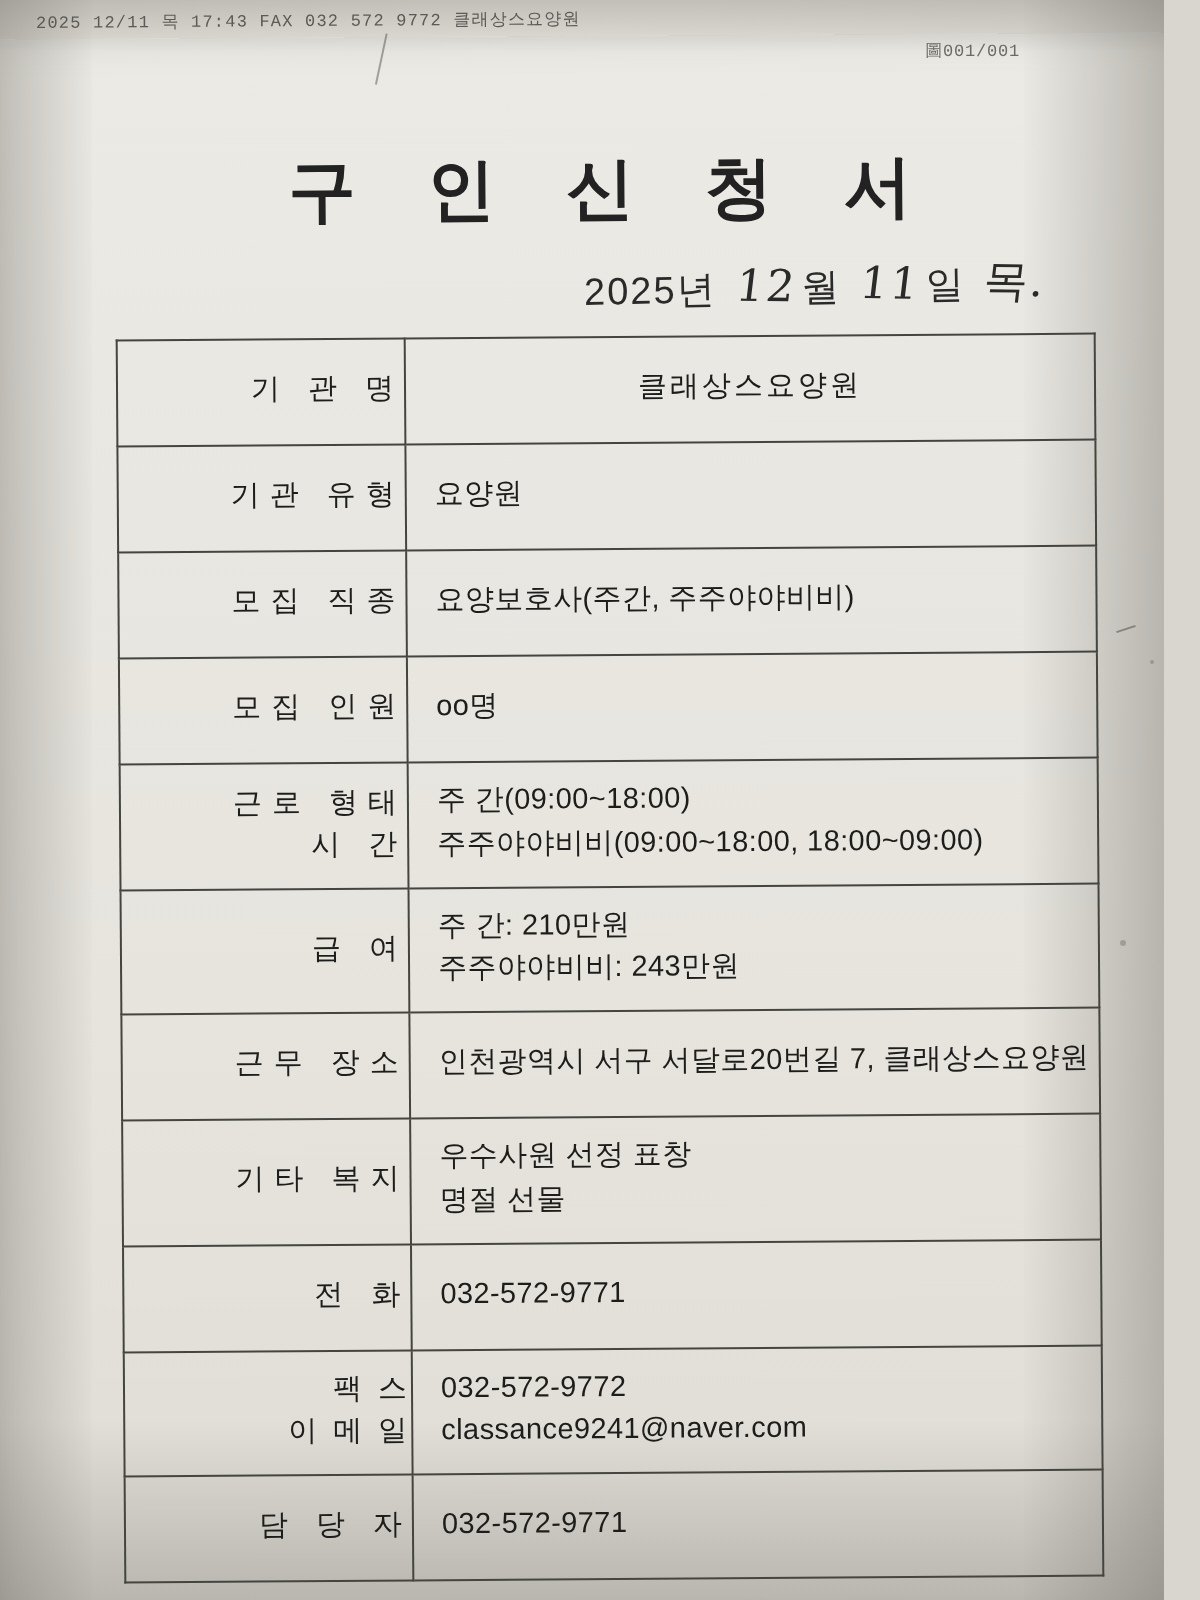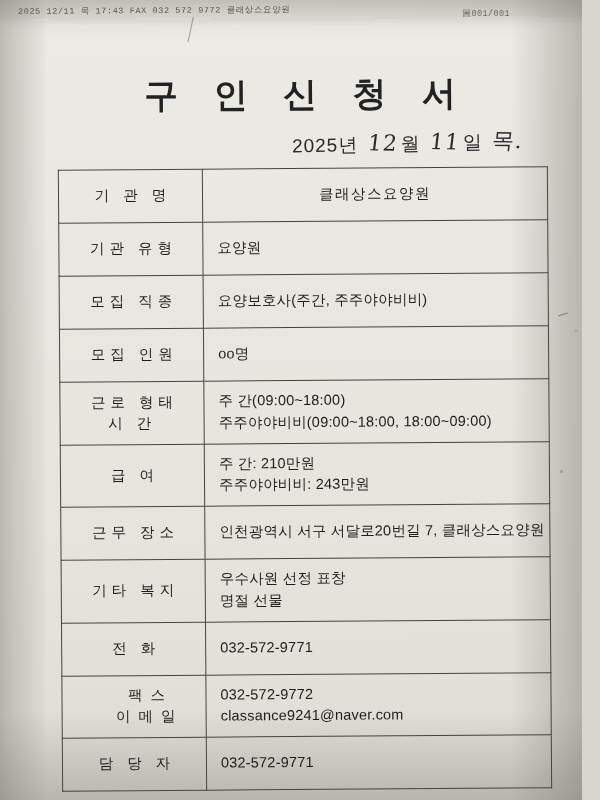--- a/index.html
+++ b/index.html
@@ -68,21 +68,21 @@
     font-family: "Liberation Mono", monospace;
     font-size: 8.5px;
     letter-spacing: 0.6px;
     color: #5b5a56;
     white-space: nowrap;
     transform: rotate(-0.4deg);
   }
   .fax-page {
     position: absolute;
     right: 72px;
-    top: 8px;
+    top: 20px;
     font-family: "Liberation Mono", monospace;
     font-size: 8.5px;
     letter-spacing: 0.4px;
     color: #6b6a66;
     white-space: nowrap;
   }
 
   
   .doc-title {
     position: absolute;
@@ -128,21 +128,21 @@
     background: transparent;
   }
   .form-table td {
     border: 1px solid #45443f;
     padding: 0;
     vertical-align: middle;
     color: #1d1d1b;
   }
   td.label {
     width: 118px;
-    text-align: center;
+    text-align: right;
     font-size: 14.5px;
     letter-spacing: 5px;
     text-indent: 5px;
     padding: 9px 0;
     white-space: pre-line;
     line-height: 1.45;
   }
   td.label.nospace {
     letter-spacing: 2px;
     text-indent: 2px;

